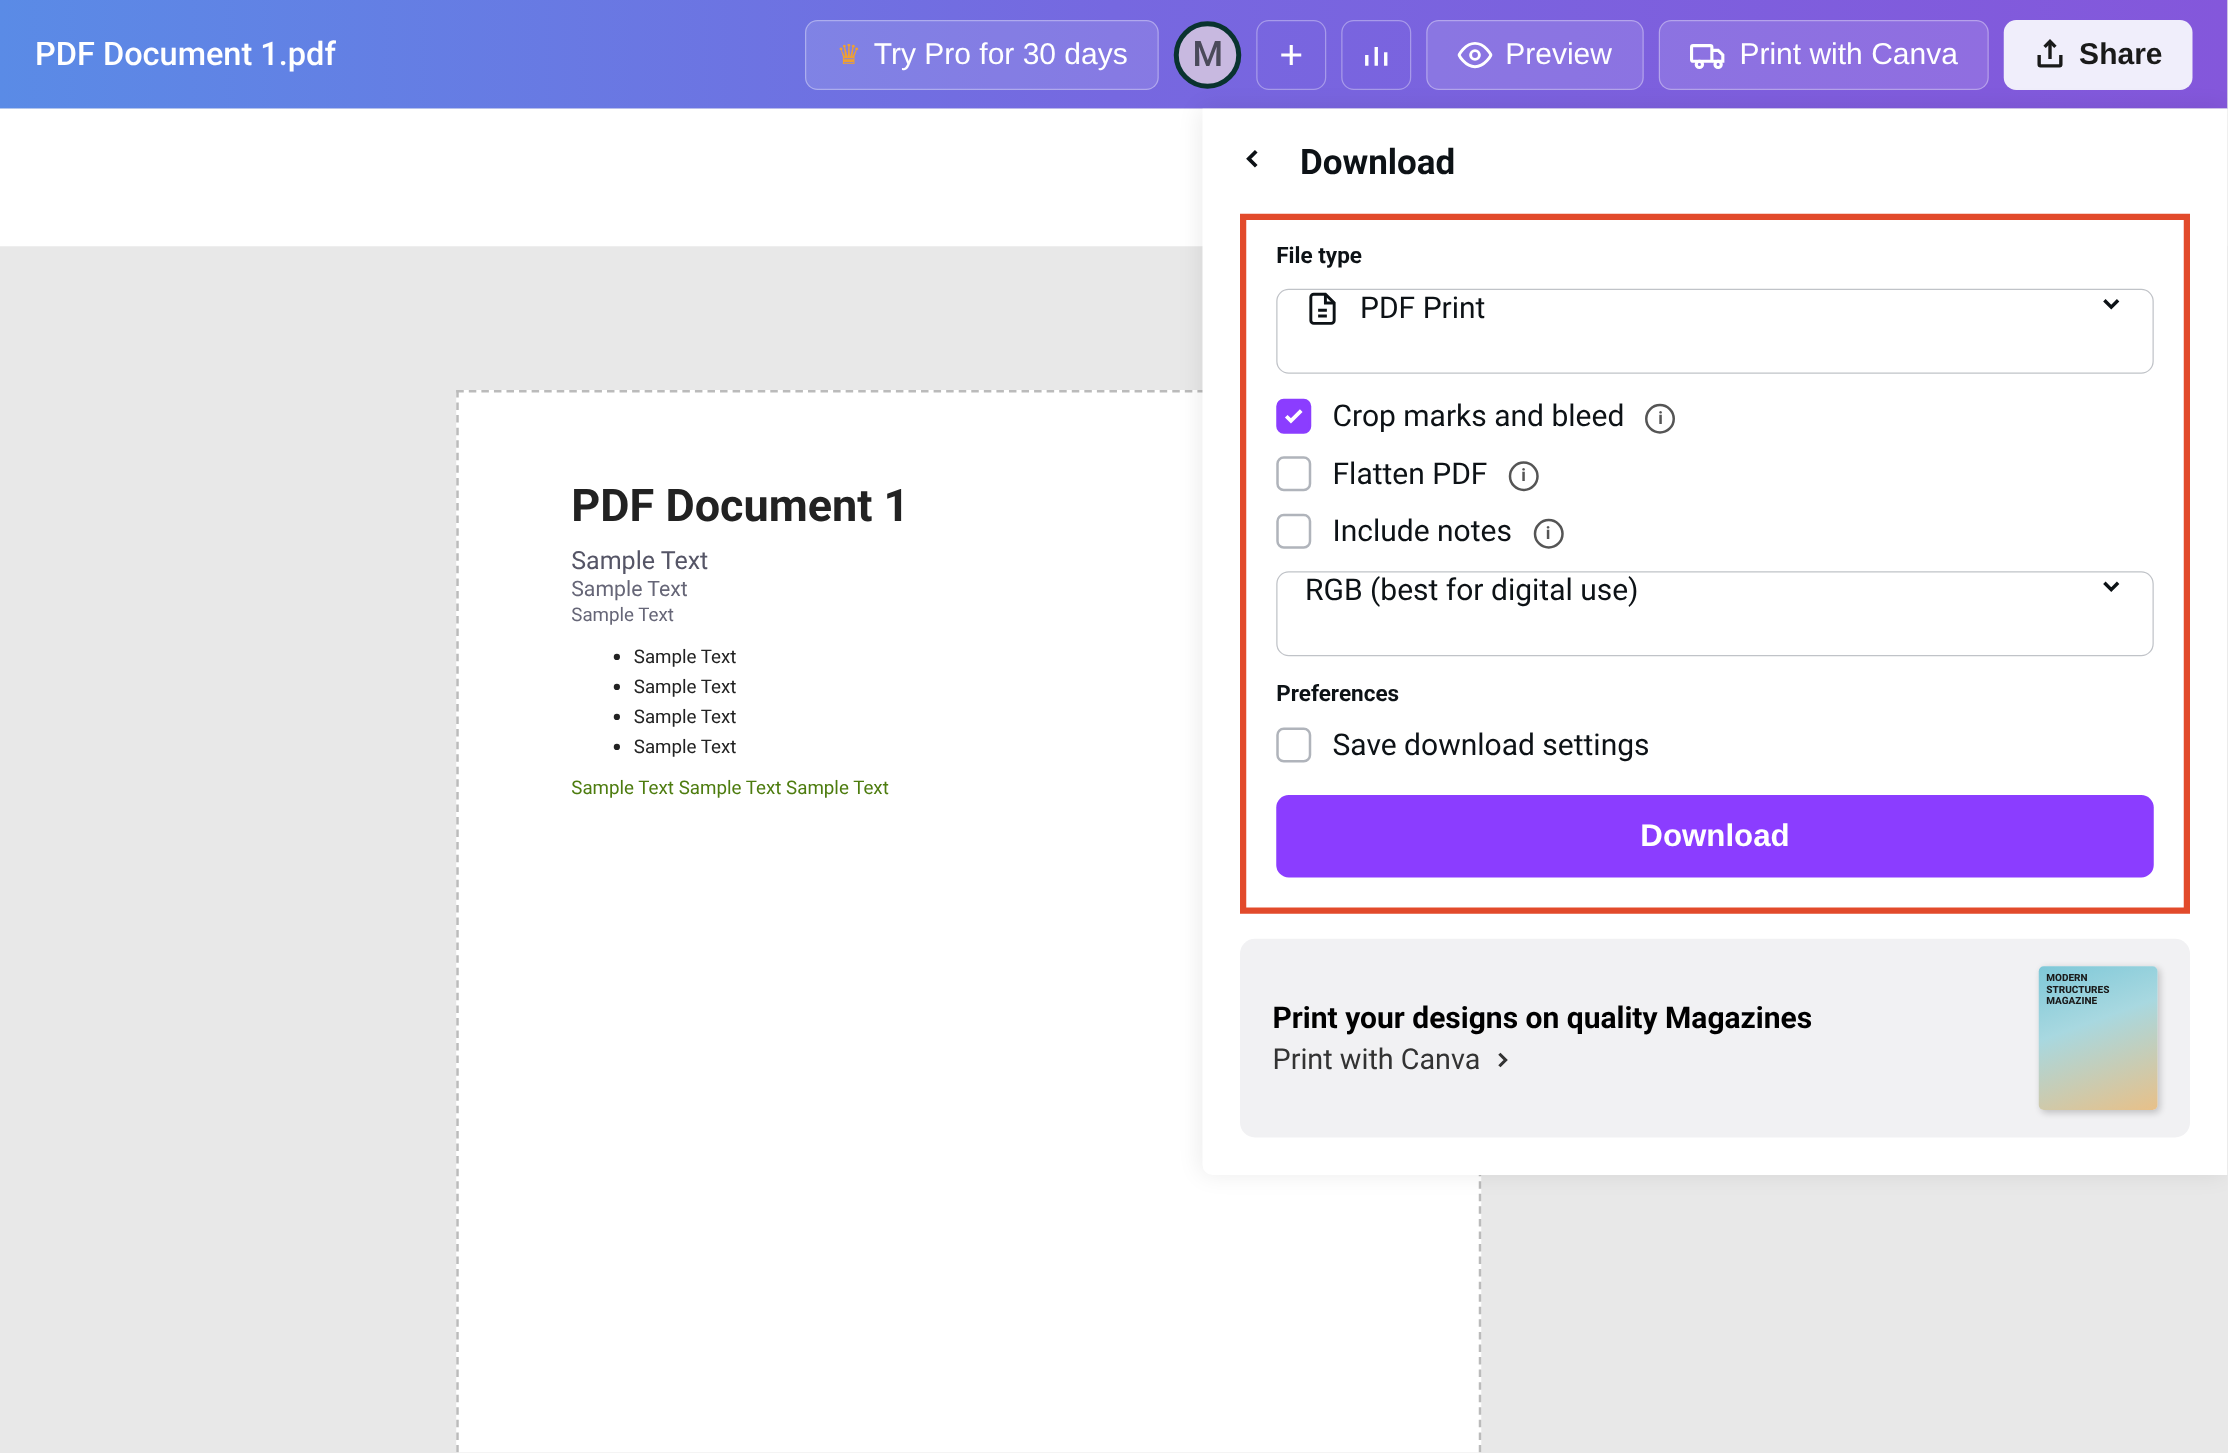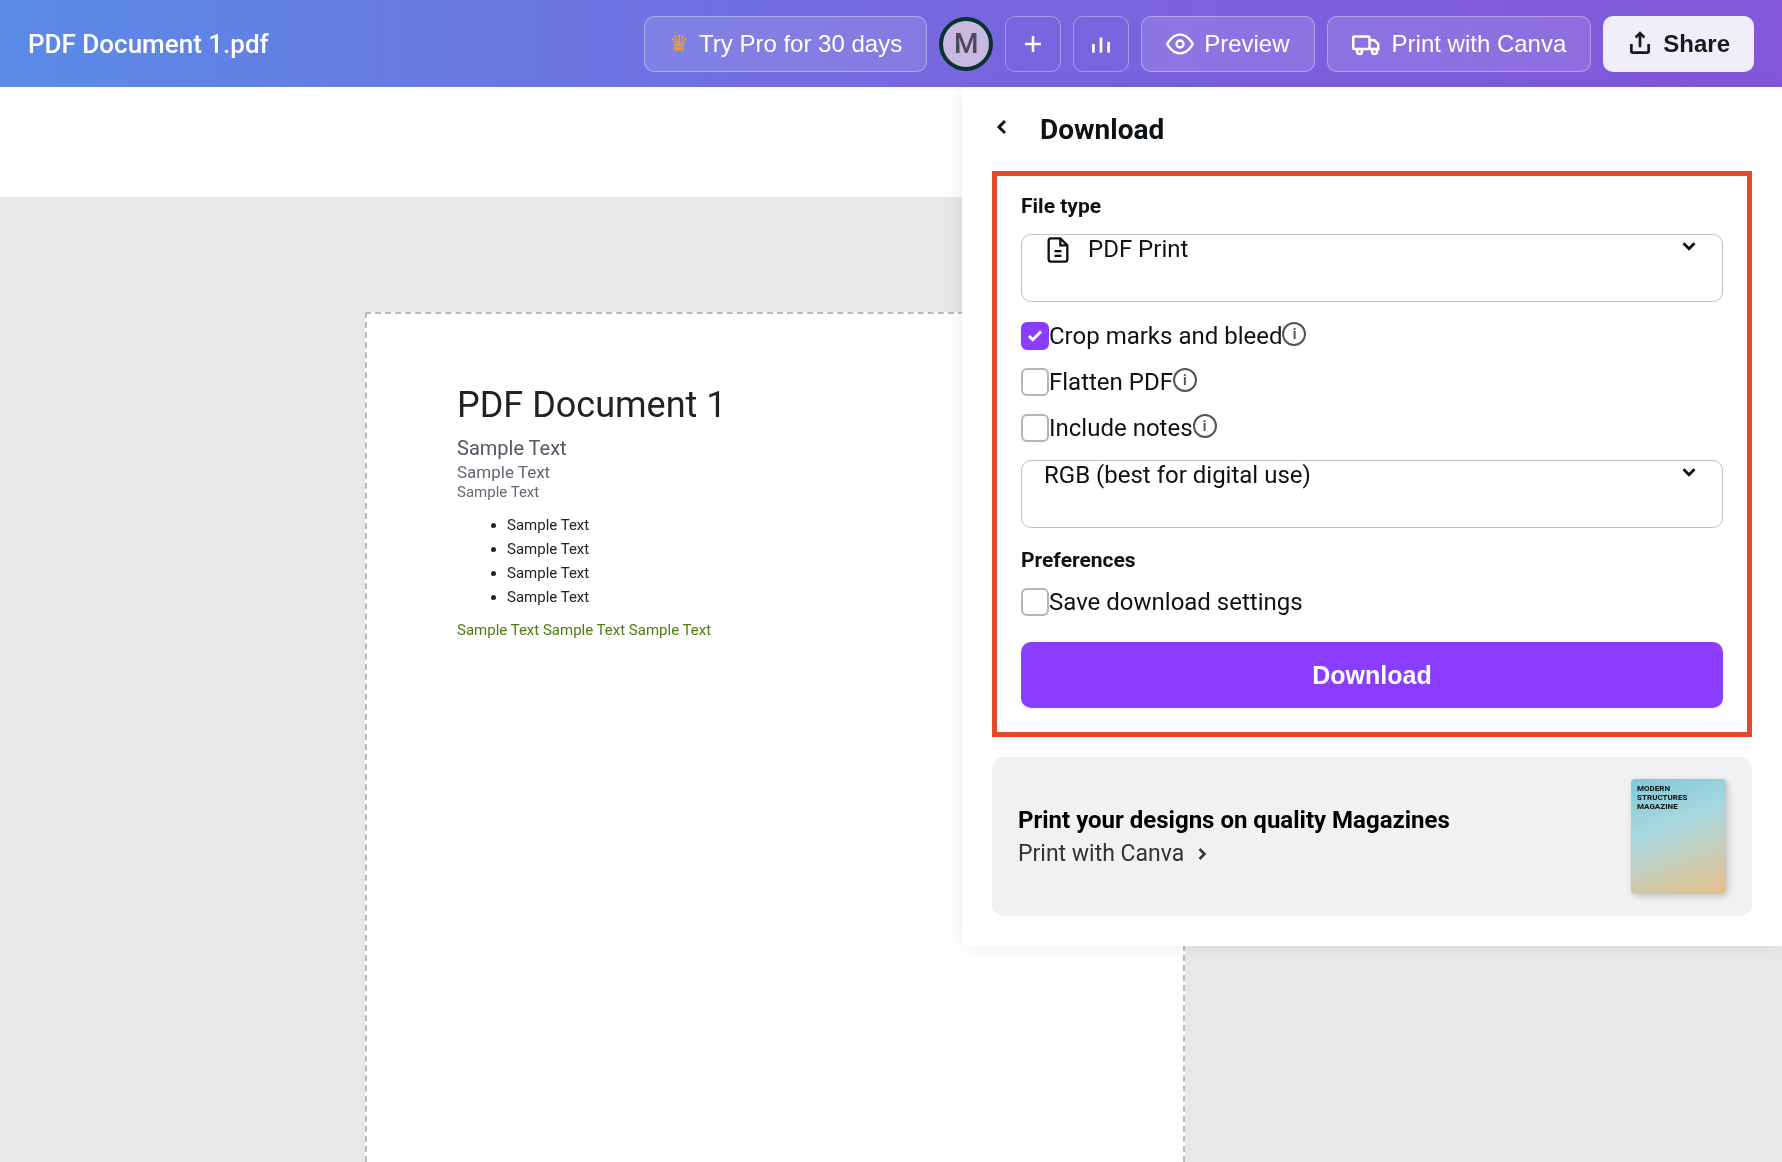--- a/index.html
+++ b/index.html
@@ -92,21 +92,21 @@
       top: 225px;
       left: 365px;
       width: 820px;
       height: 860px;
       background: white;
       border: 2px dashed #bbb;
       padding: 70px 90px;
     }
     .canvas-title {
       font-size: 36px;
-      font-weight: 400;
+      font-weight: 700;
       color: #222;
       margin-bottom: 10px;
     }
     .sample1 { font-size: 20px; color: #556; margin-bottom: 2px; }
     .sample2 { font-size: 17px; color: #667; margin-bottom: 1px; }
     .sample3 { font-size: 15px; color: #667; margin-bottom: 12px; }
     .bullets { padding-left: 50px; margin-bottom: 12px; }
     .bullets li { font-size: 15px; color: #222; line-height: 1.6; }
     .bottom-text { font-size: 15px; color: #4d7c0f; }
     .panel {
@@ -126,40 +126,40 @@
       gap: 18px;
     }
     .back-icon { cursor: pointer; padding: 8px; }
     .panel-title { font-size: 28px; font-weight: 700; color: #0d1216; }
     .panel-body {
       margin: 0 30px;
       border: 5px solid #e24a2b;
       padding: 18px 24px 24px;
     }
     .section-label {
-      font-size: 21px;
+      font-size: 18px;
       font-weight: 700;
       color: #0d1216;
       margin-bottom: 16px;
     }
     .select-box {
       border: 1px solid #c0c3c8;
       border-radius: 10px;
       height: 68px;
       display: flex;
       padding: 0 22px;
       cursor: pointer;
       margin-bottom: 20px;
       gap: 16px;
     }
     .select-text { font-size: 24px; color: #0d1216; flex: 1; }
     .checkbox-row {
       display: flex;
-      align-items: flex-start;
-      gap: 0;
+      align-items: flex-end;
+      gap: 17px;
       margin-bottom: 18px;
     }
     .checkbox {
       width: 28px;
       height: 28px;
       border-radius: 6px;
       border: 2px solid #b0b4bb;
       cursor: pointer;
       display: flex;
       align-items: center;

